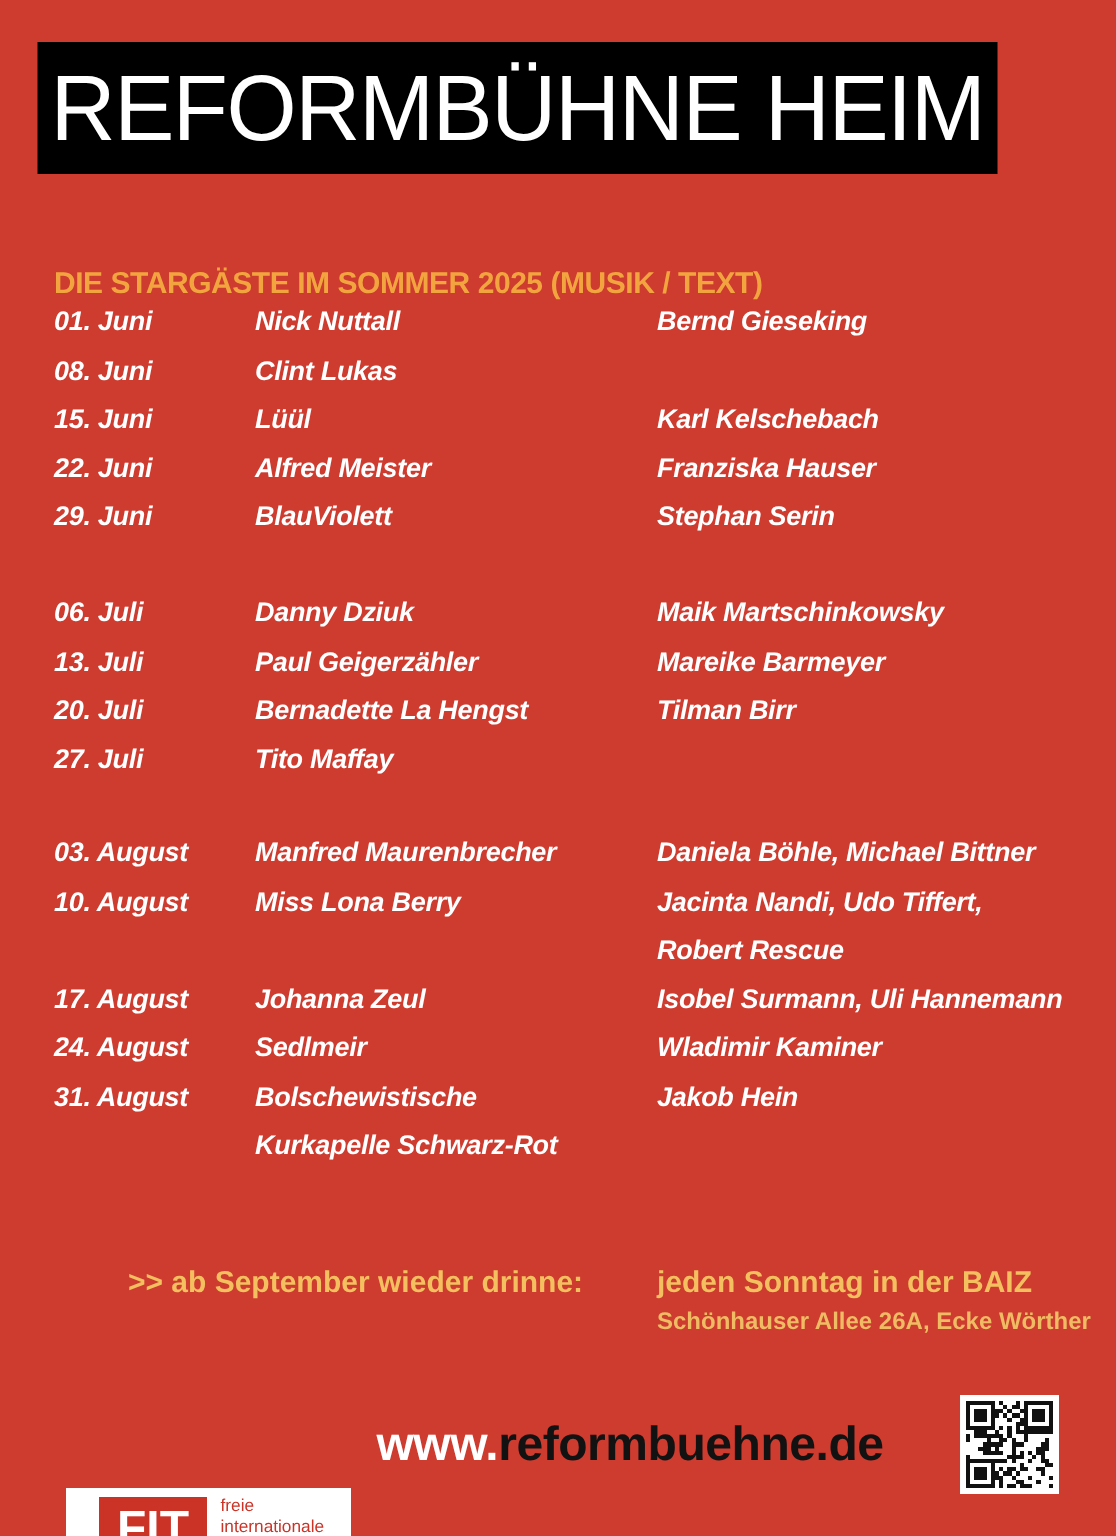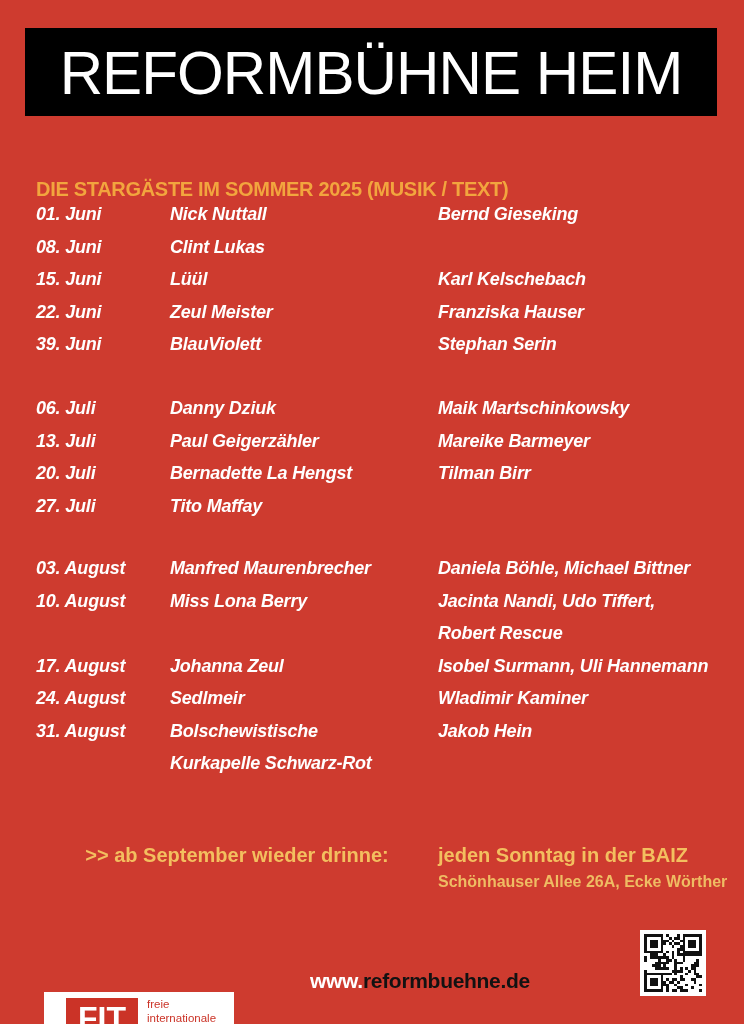--- a/index.html
+++ b/index.html
@@ -5,21 +5,21 @@
   html, body { margin: 0; padding: 0; }
   body {
     width: 744px; height: 1024px;
     background: #CE3B2F;
     position: relative;
     overflow: hidden;
     font-family: "Liberation Sans", sans-serif;
   }
   .header-bar {
     position: absolute; left: 25px; top: 28px;
-    width: 692px; height: 88px;
+    width: 640px; height: 88px;
     background: #000;
     display: flex; align-items: center; justify-content: center;
   }
   .poster-title {
     color: #fff;
     font-size: 62px;
     font-weight: 400;
     letter-spacing: -1px;
     white-space: nowrap;
     transform: scaleX(0.97);
@@ -81,23 +81,23 @@
     color: #fff; font-size: 32px; font-weight: bold;
     letter-spacing: 0px;
   }
   .fit-text {
     margin-left: 7px;
     color: #CB3327;
     font-size: 11.5px; line-height: 13.5px;
     font-weight: 400;
   }
   .website {
-    position: absolute; top: 969px; left: 96px; width: 648px;
+    position: absolute; top: 944px; left: 96px; width: 648px;
     text-align: center;
-    font-size: 21px; font-weight: bold;
+    font-size: 32px; font-weight: bold;
     letter-spacing: -0.3px;
     white-space: nowrap;
   }
   .website .www { color: #fff; }
   .website .domain { color: #121212; }
   .qr-box {
     position: absolute; left: 640px; top: 930px;
     width: 66px; height: 66px;
     background: #fff;
     display: flex; align-items: center; justify-content: center;
@@ -123,25 +123,25 @@
     <span class="col-date">08. Juni</span>
     <span class="col-text">Clint Lukas</span>
   </div>
   <div class="row">
     <span class="col-date">15. Juni</span>
     <span class="col-music">Lüül</span>
     <span class="col-text">Karl Kelschebach</span>
   </div>
   <div class="row">
     <span class="col-date">22. Juni</span>
-    <span class="col-music">Zeul Meister</span>
+    <span class="col-music">Alfred Meister</span>
     <span class="col-text">Franziska Hauser</span>
   </div>
   <div class="row">
-    <span class="col-date">39. Juni</span>
+    <span class="col-date">29. Juni</span>
     <span class="col-music">BlauViolett</span>
     <span class="col-text">Stephan Serin</span>
   </div>
 </div>
 
 <div class="schedule-section" id="section-july">
   <div class="row">
     <span class="col-date">06. Juli</span>
     <span class="col-music">Danny Dziuk</span>
     <span class="col-text">Maik Martschinkowsky</span>

